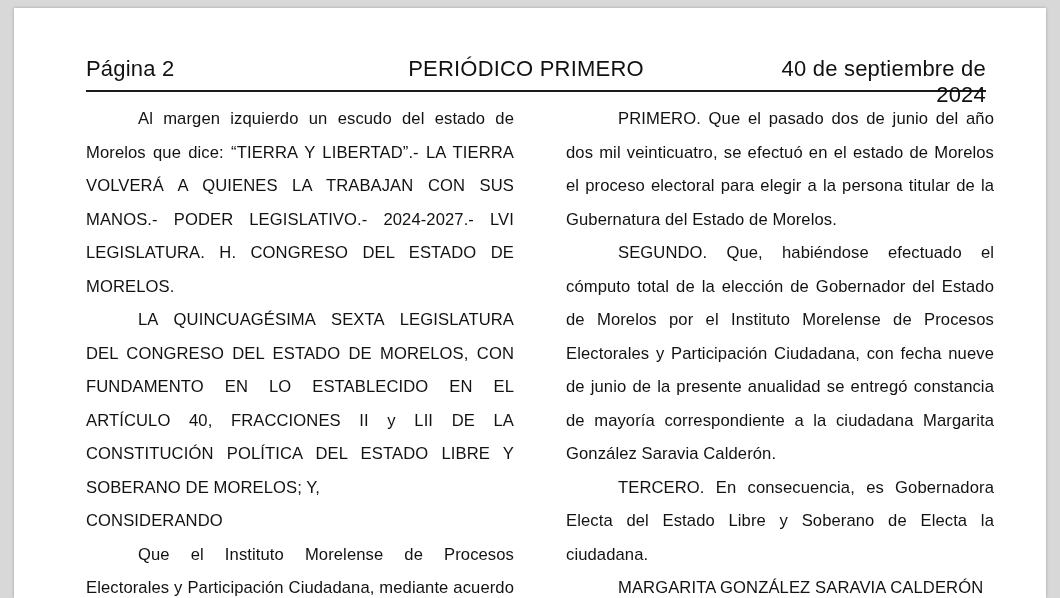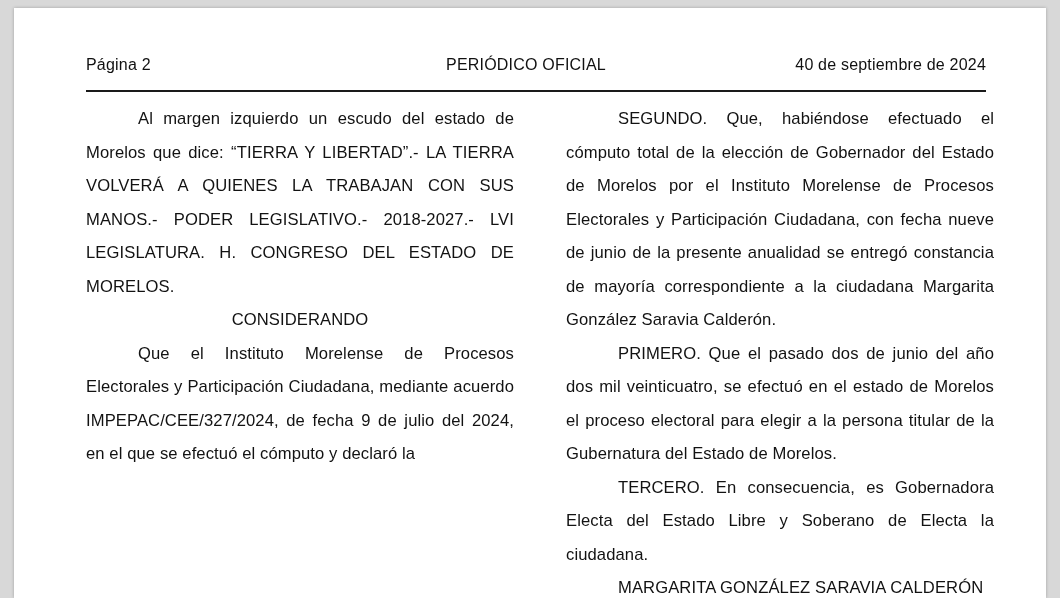--- a/index.html
+++ b/index.html
@@ -26,21 +26,21 @@
   .header {
     position: absolute;
     left: 72px;
     top: 48px;
     width: 900px;
     height: 34px;
     border-bottom: 2px solid #1a1a1a;
     display: flex;
     align-items: flex-start;
     justify-content: space-between;
-    font-size: 16px;
+    font-size: 22px;
     color: #111111;
     letter-spacing: 0.2px;
   }
   .header .h-left { width: 240px; text-align: left; }
   .header .h-center { flex: 1; text-align: center; }
   .header .h-right { width: 260px; text-align: right; }
 
   .columns {
     position: absolute;
     left: 72px;
@@ -56,51 +56,52 @@
     margin: 0 0 0 0;
     text-align: justify;
     text-justify: inter-word;
     font-size: 16.6px;
     line-height: 33.5px;
     color: #121212;
     text-indent: 52px;
     letter-spacing: 0.1px;
   }
   p.center {
-    text-align: center;
+    text-align: left;
     text-indent: 0;
   }
   p.nojustify {
     text-align: left;
     text-indent: 52px;
   }
   .col p.para + p.para {
     margin-top: 0;
   }
 </style>
 </head>
 <body>
 
 <div class="page">
 
   <div class="header">
     <span class="h-left">Página 2</span>
-    <span class="h-center">PERIÓDICO OFICIAL</span>
+    <span class="h-center">PERIÓDICO PRIMERO</span>
     <span class="h-right">40 de septiembre de 2024</span>
   </div>
 
   <div class="columns">
 
     <div class="col">
-      <p class="para">Al margen izquierdo un escudo del estado de Morelos que dice: “TIERRA Y LIBERTAD”.- LA TIERRA VOLVERÁ A QUIENES LA TRABAJAN CON SUS MANOS.- PODER LEGISLATIVO.- 2018-2027.- LVI LEGISLATURA. H. CONGRESO DEL ESTADO DE MORELOS.</p>
+      <p class="para">Al margen izquierdo un escudo del estado de Morelos que dice: “TIERRA Y LIBERTAD”.- LA TIERRA VOLVERÁ A QUIENES LA TRABAJAN CON SUS MANOS.- PODER LEGISLATIVO.- 2024-2027.- LVI LEGISLATURA. H. CONGRESO DEL ESTADO DE MORELOS.</p>
+      <p class="para">LA QUINCUAGÉSIMA SEXTA LEGISLATURA DEL CONGRESO DEL ESTADO DE MORELOS, CON FUNDAMENTO EN LO ESTABLECIDO EN EL ARTÍCULO 40, FRACCIONES II y LII DE LA CONSTITUCIÓN POLÍTICA DEL ESTADO LIBRE Y SOBERANO DE MORELOS; Y,</p>
       <p class="para center">CONSIDERANDO</p>
       <p class="para">Que el Instituto Morelense de Procesos Electorales y Participación Ciudadana, mediante acuerdo IMPEPAC/CEE/327/2024, de fecha 9 de julio del 2024, en el que se efectuó el cómputo y declaró la</p>
     </div>
 
     <div class="col">
+      <p class="para">PRIMERO. Que el pasado dos de junio del año dos mil veinticuatro, se efectuó en el estado de Morelos el proceso electoral para elegir a la persona titular de la Gubernatura del Estado de Morelos.</p>
       <p class="para">SEGUNDO. Que, habiéndose efectuado el cómputo total de la elección de Gobernador del Estado de Morelos por el Instituto Morelense de Procesos Electorales y Participación Ciudadana, con fecha nueve de junio de la presente anualidad se entregó constancia de mayoría correspondiente a la ciudadana Margarita González Saravia Calderón.</p>
-      <p class="para">PRIMERO. Que el pasado dos de junio del año dos mil veinticuatro, se efectuó en el estado de Morelos el proceso electoral para elegir a la persona titular de la Gubernatura del Estado de Morelos.</p>
       <p class="para">TERCERO. En consecuencia, es Gobernadora Electa del Estado Libre y Soberano de Electa la ciudadana.</p>
       <p class="para nojustify">MARGARITA GONZÁLEZ SARAVIA CALDERÓN</p>
     </div>
 
   </div>
 </div>
 
 </body></html>

